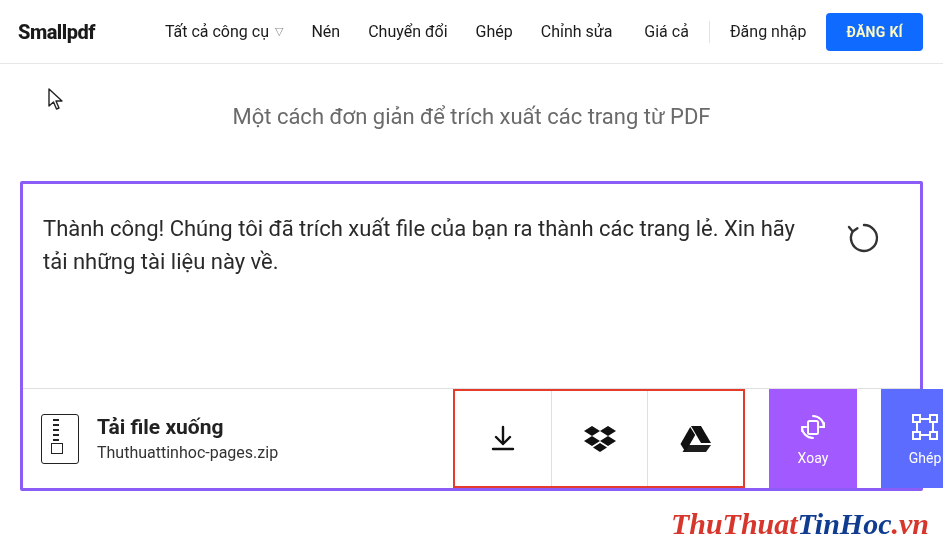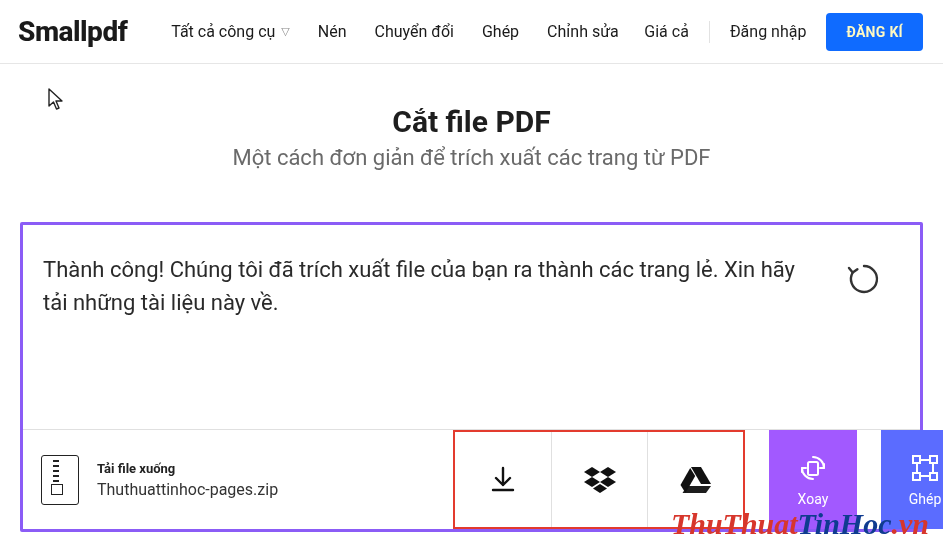--- a/index.html
+++ b/index.html
@@ -15,24 +15,24 @@
   
   .header {
     display: flex;
     align-items: center;
     height: 64px;
     border-bottom: 1px solid #e6e6e6;
     padding: 0 20px 0 18px;
   }
   .logo {
     font-weight: 800;
-    font-size: 28px;
+    font-size: 20px;
     letter-spacing: -0.5px;
     color: #1a1a1a;
-    margin-right: 44px;
+    margin-right: 70px;
   }
   .nav {
     display: flex;
     align-items: flex-start;
     gap: 28px;
     font-size: 16px;
     color: #1a1a1a;
   }
   .nav-item { display: flex; align-items: center; gap: 6px; cursor: pointer; }
   .chev { font-size: 11px; color: #888; }
@@ -118,21 +118,21 @@
     width:6px; height:24px;
     background: repeating-linear-gradient(#222 0 2px, transparent 2px 5px);
   }
   .zip-icon::after {
     content:"";
     position:absolute;
     top:28px; left:9px;
     width:10px; height:9px;
     border:1.6px solid #222;
   }
-  .file-texts .file-title { font-weight: 700; font-size: 13px; color:#222; }
+  .file-texts .file-title { font-weight: 700; font-size: 21px; color:#222; }
   .file-texts .file-name  { font-size: 16px; color:#333; margin-top:4px; }
 
   .dl-actions {
     display: flex;
     border: 2px solid #e33b2e;
     height: 100%;
   }
   .dl-btn {
     width: 96px;
     display:flex; align-items:center; justify-content:center;
@@ -188,21 +188,20 @@
     <div class="nav-item">Đăng nhập</div>
     <div class="signup-btn">ĐĂNG KÍ</div>
   </div>
 </div>
 
 <svg class="cursor" width="18" height="24" viewBox="0 0 18 24">
   <path d="M1 1 L1 18 L5.5 14 L8.5 21 L11 20 L8 13 L14 13 Z" fill="none" stroke="#222" stroke-width="1.4" stroke-linejoin="round"></path>
 </svg>
 
 <div class="page-head">
-  <h1 class="page-title">Cắt file PDF</h1>
   <div class="page-sub">Một cách đơn giản để trích xuất các trang từ PDF</div>
 </div>
 
 <div class="card">
   <div class="card-top">
     <div class="success-msg">Thành công! Chúng tôi đã trích xuất file của bạn ra thành các trang lẻ. Xin hãy tải những tài liệu này về.</div>
     <div class="retry">
       <svg width="36" height="36" viewBox="0 0 36 36">
         <path d="M18 5 A13 13 0 1 1 6.7 11.5" fill="none" stroke="#333" stroke-width="2.4" stroke-linecap="round"></path>
         <path d="M3 7 L6.7 11.5 L11.4 8.2" fill="none" stroke="#333" stroke-width="2.4" stroke-linecap="round" stroke-linejoin="round"></path>

